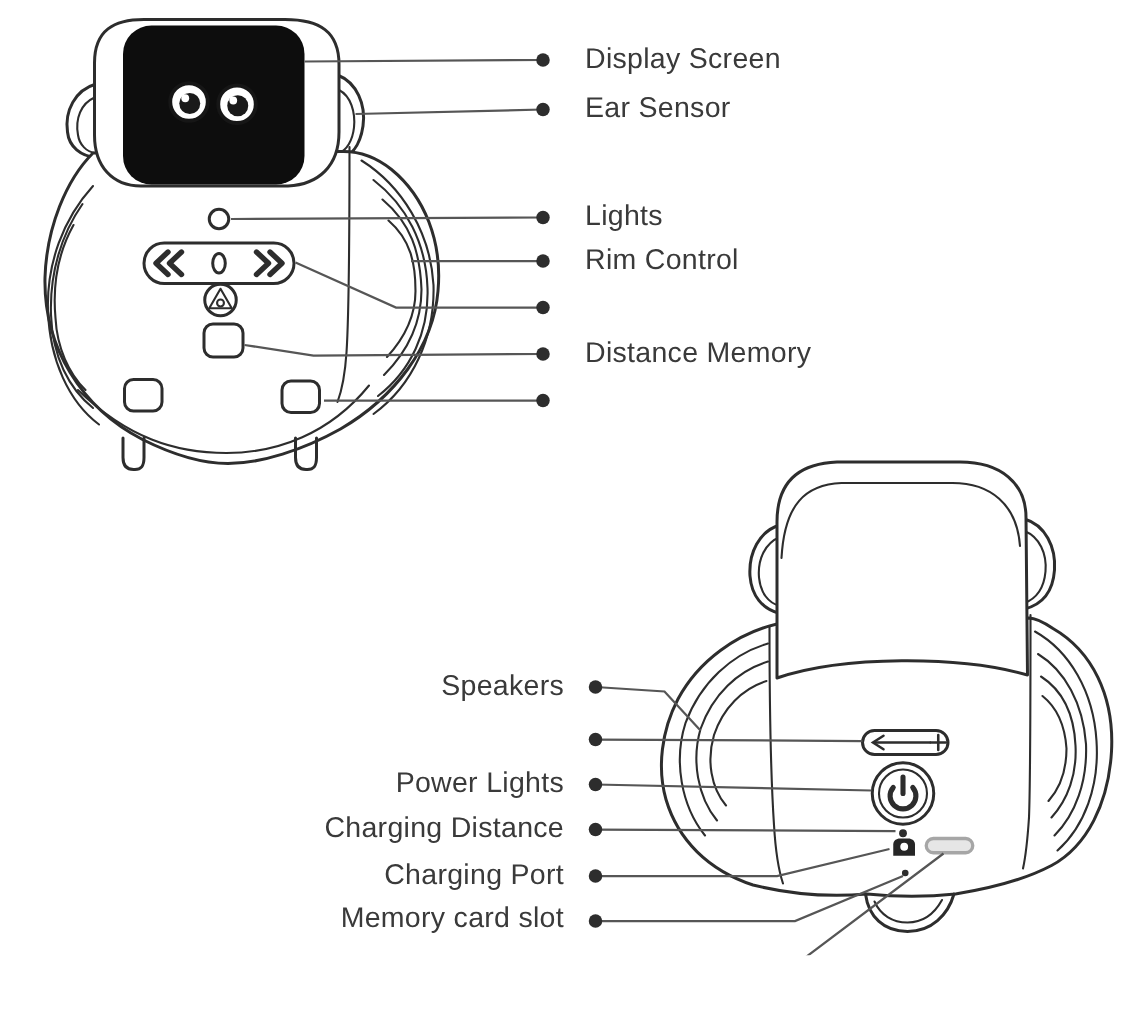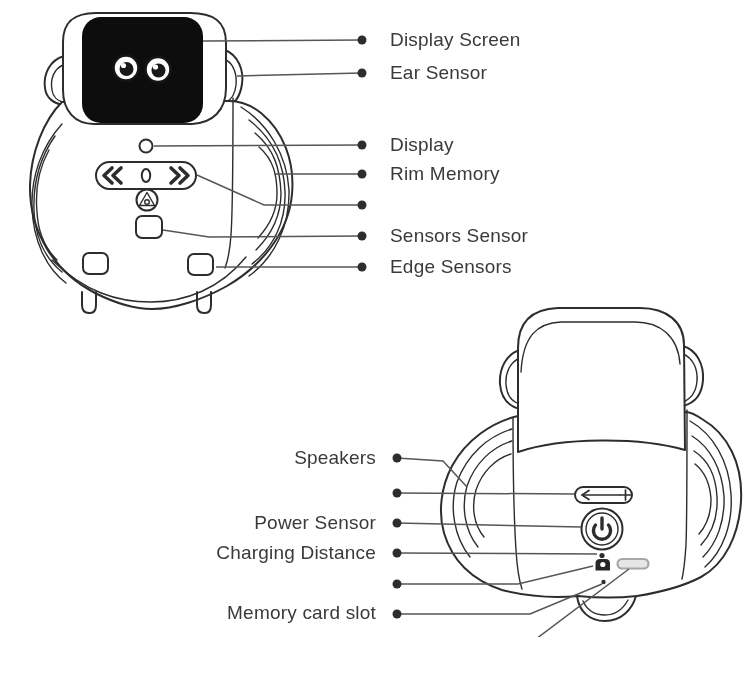--- a/index.html
+++ b/index.html
@@ -219,23 +219,23 @@
         </g>
     <g>
           <path class="ld" d="M397,645 L528,645 L629,569"></path>
           <circle class="dot" cx="397" cy="645" r="4.5"></circle>
         </g>
   </g>
 </svg>
 
   <div class="label front" style="top:29px">Display Screen</div>
   <div class="label front" style="top:62px">Ear Sensor</div>
-  <div class="label front" style="top:134px">Display</div>
-  <div class="label front" style="top:163px">Rim Memory</div>
-  <div class="label front" style="top:225px">Sensors Sensor</div>
-  <div class="label front" style="top:256px">Edge Sensors</div>
+  <div class="label front" style="top:134px">Lights</div>
+  <div class="label front" style="top:163px">Rim Control</div>
+  <div class="label front" style="top:225px">Distance Memory</div>
 
   <div class="label back" style="top:447px">Speakers</div>
-  <div class="label back" style="top:512px">Power Sensor</div>
+  <div class="label back" style="top:512px">Power Lights</div>
   <div class="label back" style="top:542px">Charging Distance</div>
+  <div class="label back" style="top:573px">Charging Port</div>
   <div class="label back" style="top:602px">Memory card slot</div>
 
 </div>
 
 </body></html>

